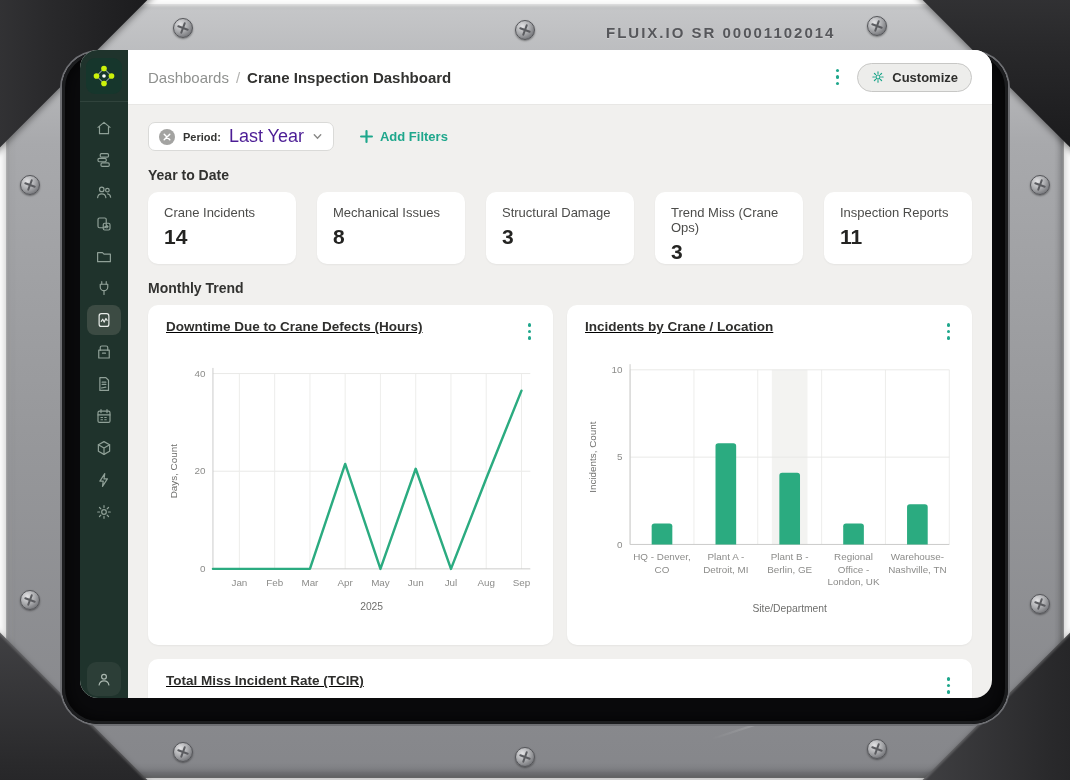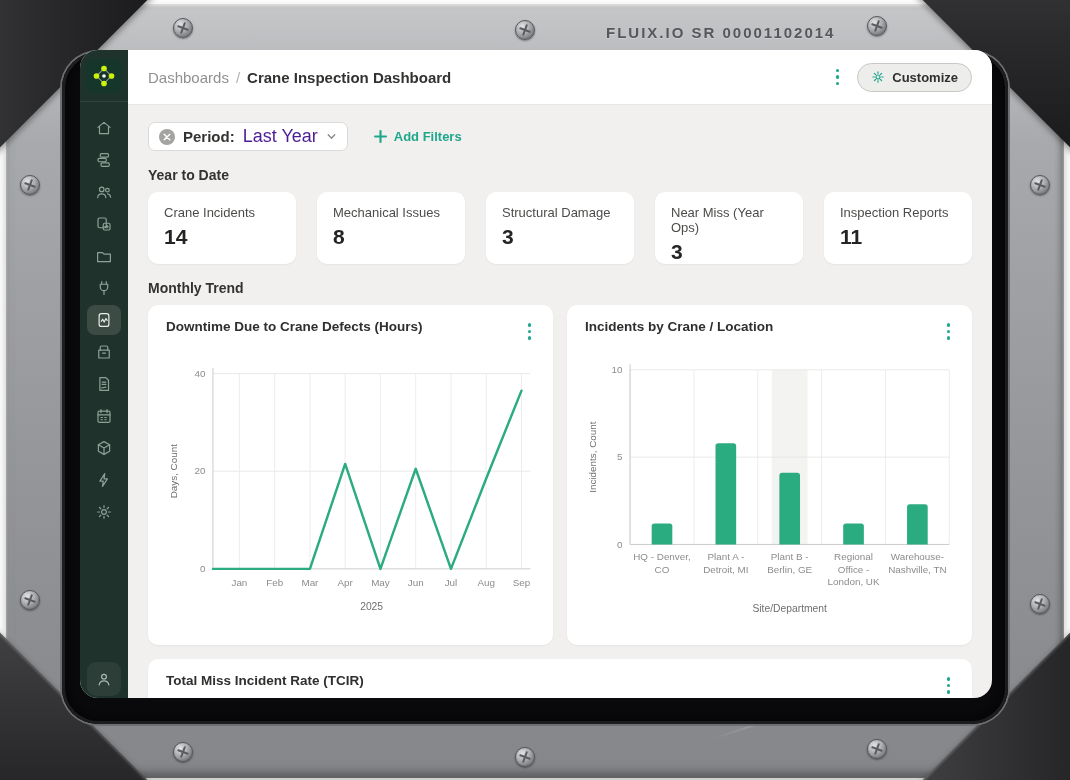--- a/index.html
+++ b/index.html
@@ -71,36 +71,36 @@
   .btn-customize{display:flex;align-items:center;gap:7px;height:29px;padding:0 13px;
     background:#ededeb;border:1px solid #c7c7c5;border-radius:15px;font-size:13px;font-weight:bold;
     color:#2f2f2d;cursor:pointer;font-family:inherit;}
 
   .content{padding:17px 20px 0;flex:1;display:flex;flex-direction:column;min-height:0;}
   .filter-row{display:flex;align-items:center;gap:26px;}
   .chip{display:flex;align-items:center;gap:8px;height:29px;background:#fff;border:1px solid #dadad8;
     border-radius:7px;padding:0 10px;cursor:pointer;}
   .chip-x{width:16px;height:16px;border-radius:50%;background:#a3a3a1;display:flex;align-items:center;
     justify-content:center;border:none;cursor:pointer;padding:0;}
-  .chip-label{font-size:15px;font-weight:bold;color:#333331;}
+  .chip-label{font-size:11px;font-weight:bold;color:#333331;}
   .chip-value{font-size:18px;color:#4c1d95;}
   .add-filters{display:flex;align-items:center;gap:7px;color:var(--accent);font-size:13px;
     font-weight:bold;cursor:pointer;background:none;border:none;font-family:inherit;}
 
   .sec-title{font-size:14px;font-weight:bold;color:#323230;margin-top:16px;}
   .kpi-row{display:flex;gap:21px;margin-top:9px;align-items:center;}
   .kpi-card{flex:1;background:#fff;border-radius:10px;padding:13px 16px;height:72px;
     box-shadow:0 1px 2px rgba(0,0,0,.05);}
   .kpi-label{font-size:13px;color:#4c4c4a;}
   .kpi-value{font-size:21px;font-weight:bold;color:#242422;margin-top:5px;}
 
   .charts-row{display:flex;gap:14px;margin-top:9px;}
   .chart-card{flex:1;background:#fff;border-radius:10px;padding:14px 18px 0;height:340px;
     box-shadow:0 1px 2px rgba(0,0,0,.05);min-width:0;}
-  .chart-head{display:flex;align-items:flex-start;justify-content:space-between;}
+  .chart-head{display:flex;align-items:flex-start;justify-content:space-between;text-decoration:underline;}
   .chart-title{font-size:13.5px;font-weight:bold;color:#2f2f2d;}
   .chart-card svg.plot{width:100%;height:284px;margin-top:4px;display:block;}
 
   .bottom-card{background:#fff;border-radius:10px;padding:14px 18px;margin-top:14px;height:70px;
     box-shadow:0 1px 2px rgba(0,0,0,.05);}
 </style>
 </head>
 <body>
 
 <div class="device">
@@ -291,21 +291,21 @@
         </div>
         <div class="kpi-card">
           <div class="kpi-label">Mechanical Issues</div>
           <div class="kpi-value">8</div>
         </div>
         <div class="kpi-card">
           <div class="kpi-label">Structural Damage</div>
           <div class="kpi-value">3</div>
         </div>
         <div class="kpi-card">
-          <div class="kpi-label">Near Miss (Year Ops)</div>
+          <div class="kpi-label">Trend Miss (Crane Ops)</div>
           <div class="kpi-value">3</div>
         </div>
         <div class="kpi-card">
           <div class="kpi-label">Inspection Reports</div>
           <div class="kpi-value">11</div>
         </div>
       </div>
 
       <div class="sec-title">Monthly Trend</div>
       <div class="charts-row">

